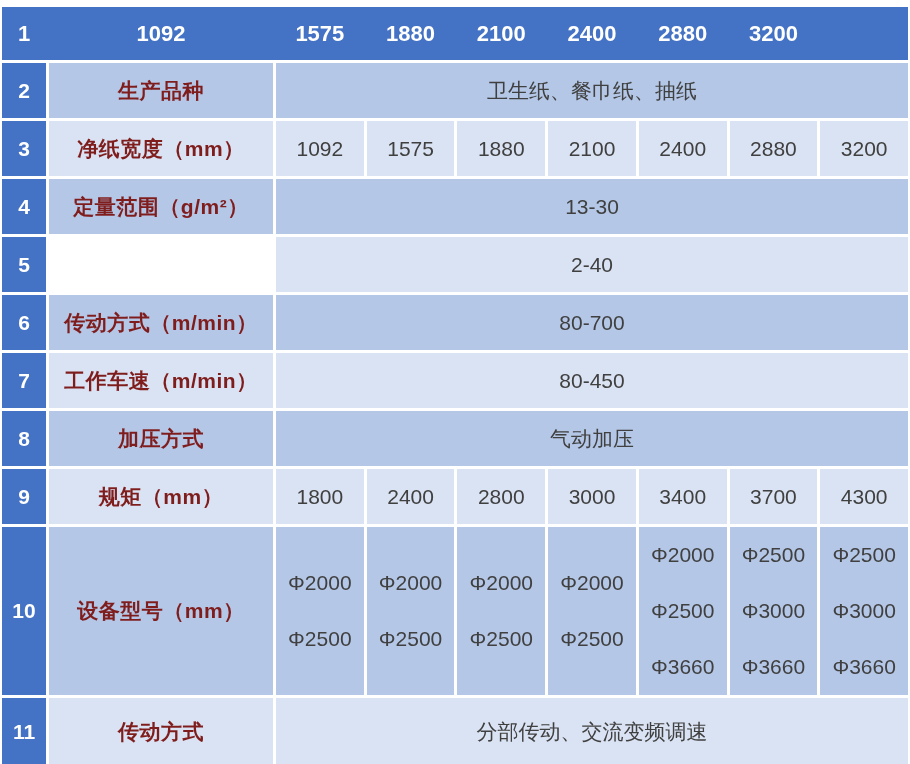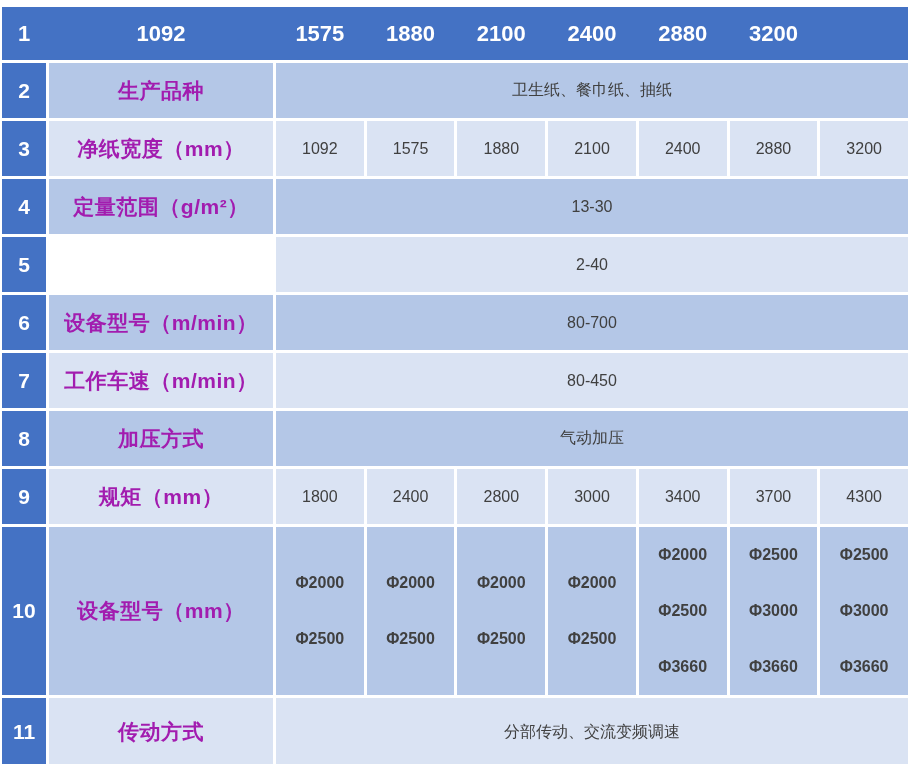--- a/index.html
+++ b/index.html
@@ -45,33 +45,32 @@
   .header .cell {
     background: transparent;
     color: #ffffff;
     font-weight: bold;
     font-size: 22px;
   }
   .band-m { background: #B4C7E7; }
   .band-l { background: #DAE3F3; }
   .label {
     font-weight: bold;
-    color: #a21caf;
+    color: #7f1d1d;
     font-size: 21px;
     letter-spacing: 0.5px;
   }
   .data {
     color: #404040;
-    font-size: 16px;
+    font-size: 21px;
   }
   .merged { grid-column: 3 / -1; }
   .multiline {
     white-space: pre-line;
     line-height: 56px;
-    font-weight: bold;
   }
 </style>
 </head>
 <body>
 
 <div class="page">
 
   <div class="row header">
     <div class="cell">1</div>
     <div class="cell">1092</div>
@@ -107,21 +106,21 @@
     <div class="cell data band-m merged">13-30</div>
   </div>
 
   <div class="row h-std">
     <div class="cell num">5</div>
     <div class="cell data band-l merged">2-40</div>
   </div>
 
   <div class="row h-std">
     <div class="cell num">6</div>
-    <div class="cell label band-m">设备型号（m/min）</div>
+    <div class="cell label band-m">传动方式（m/min）</div>
     <div class="cell data band-m merged">80-700</div>
   </div>
 
   <div class="row h-std">
     <div class="cell num">7</div>
     <div class="cell label band-l">工作车速（m/min）</div>
     <div class="cell data band-l merged">80-450</div>
   </div>
 
   <div class="row h-std">

